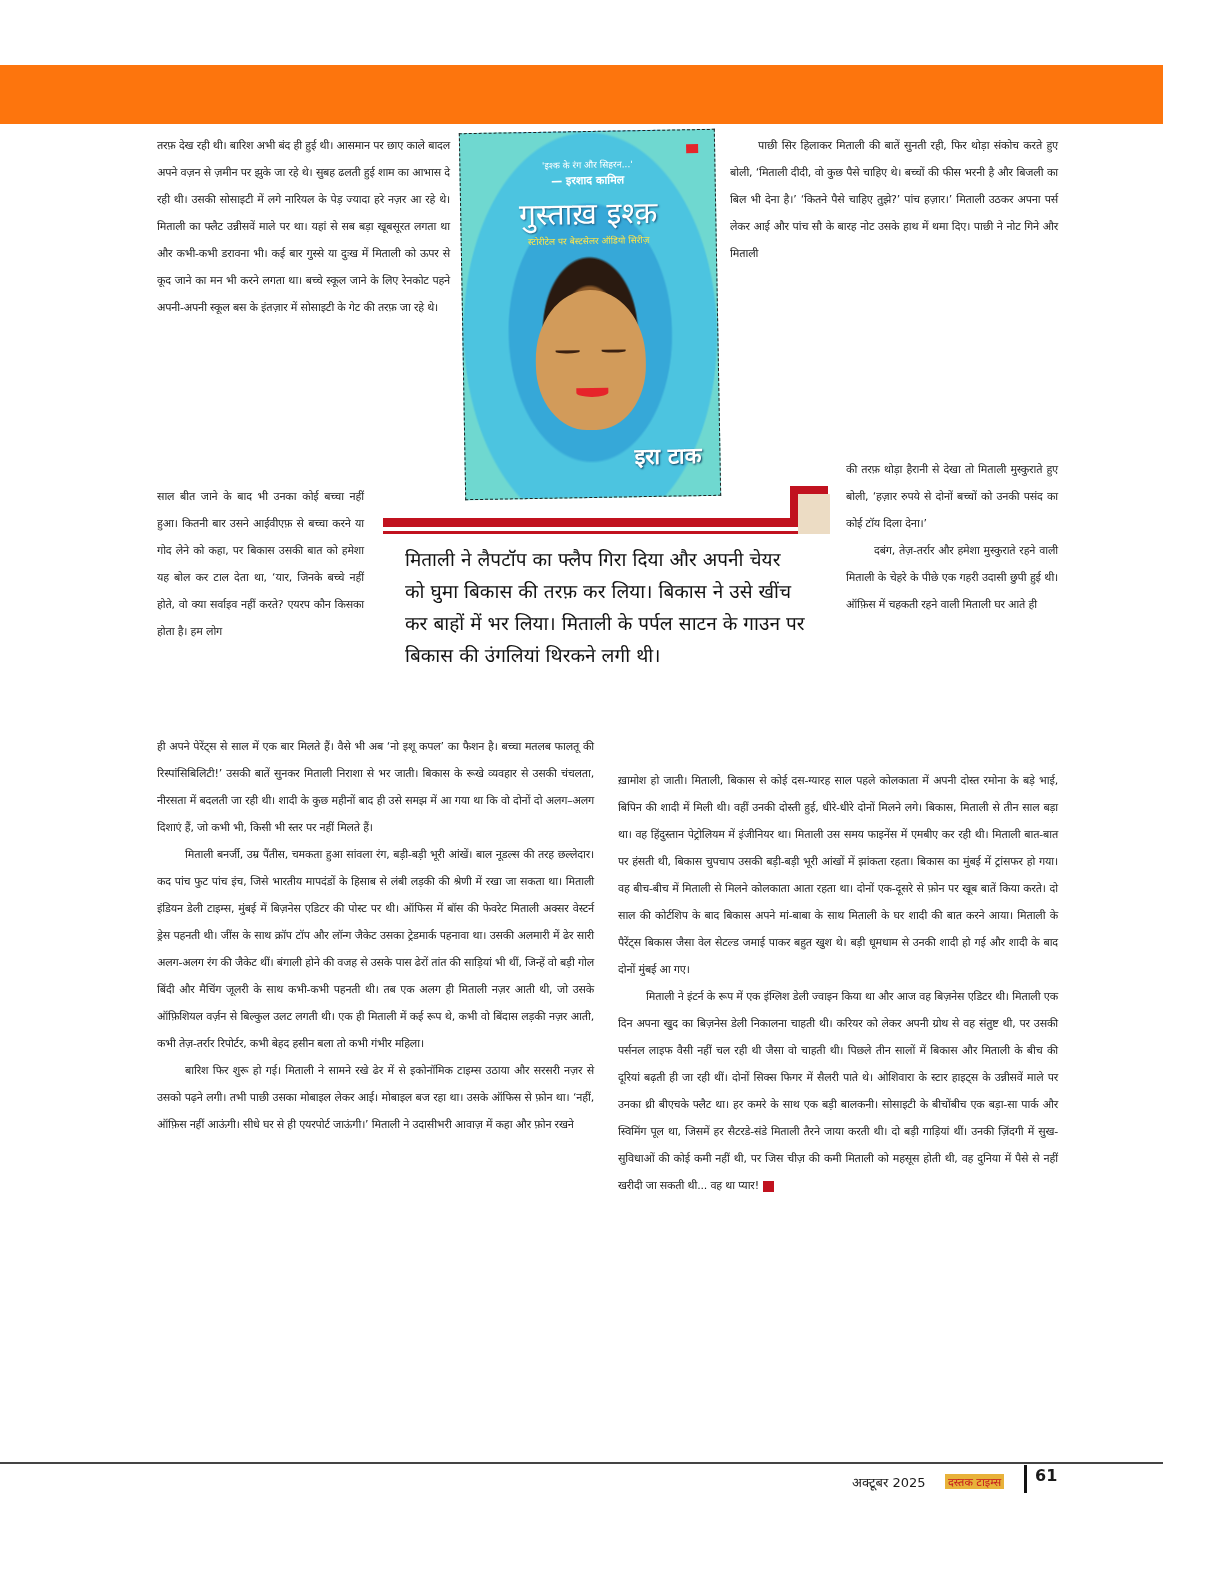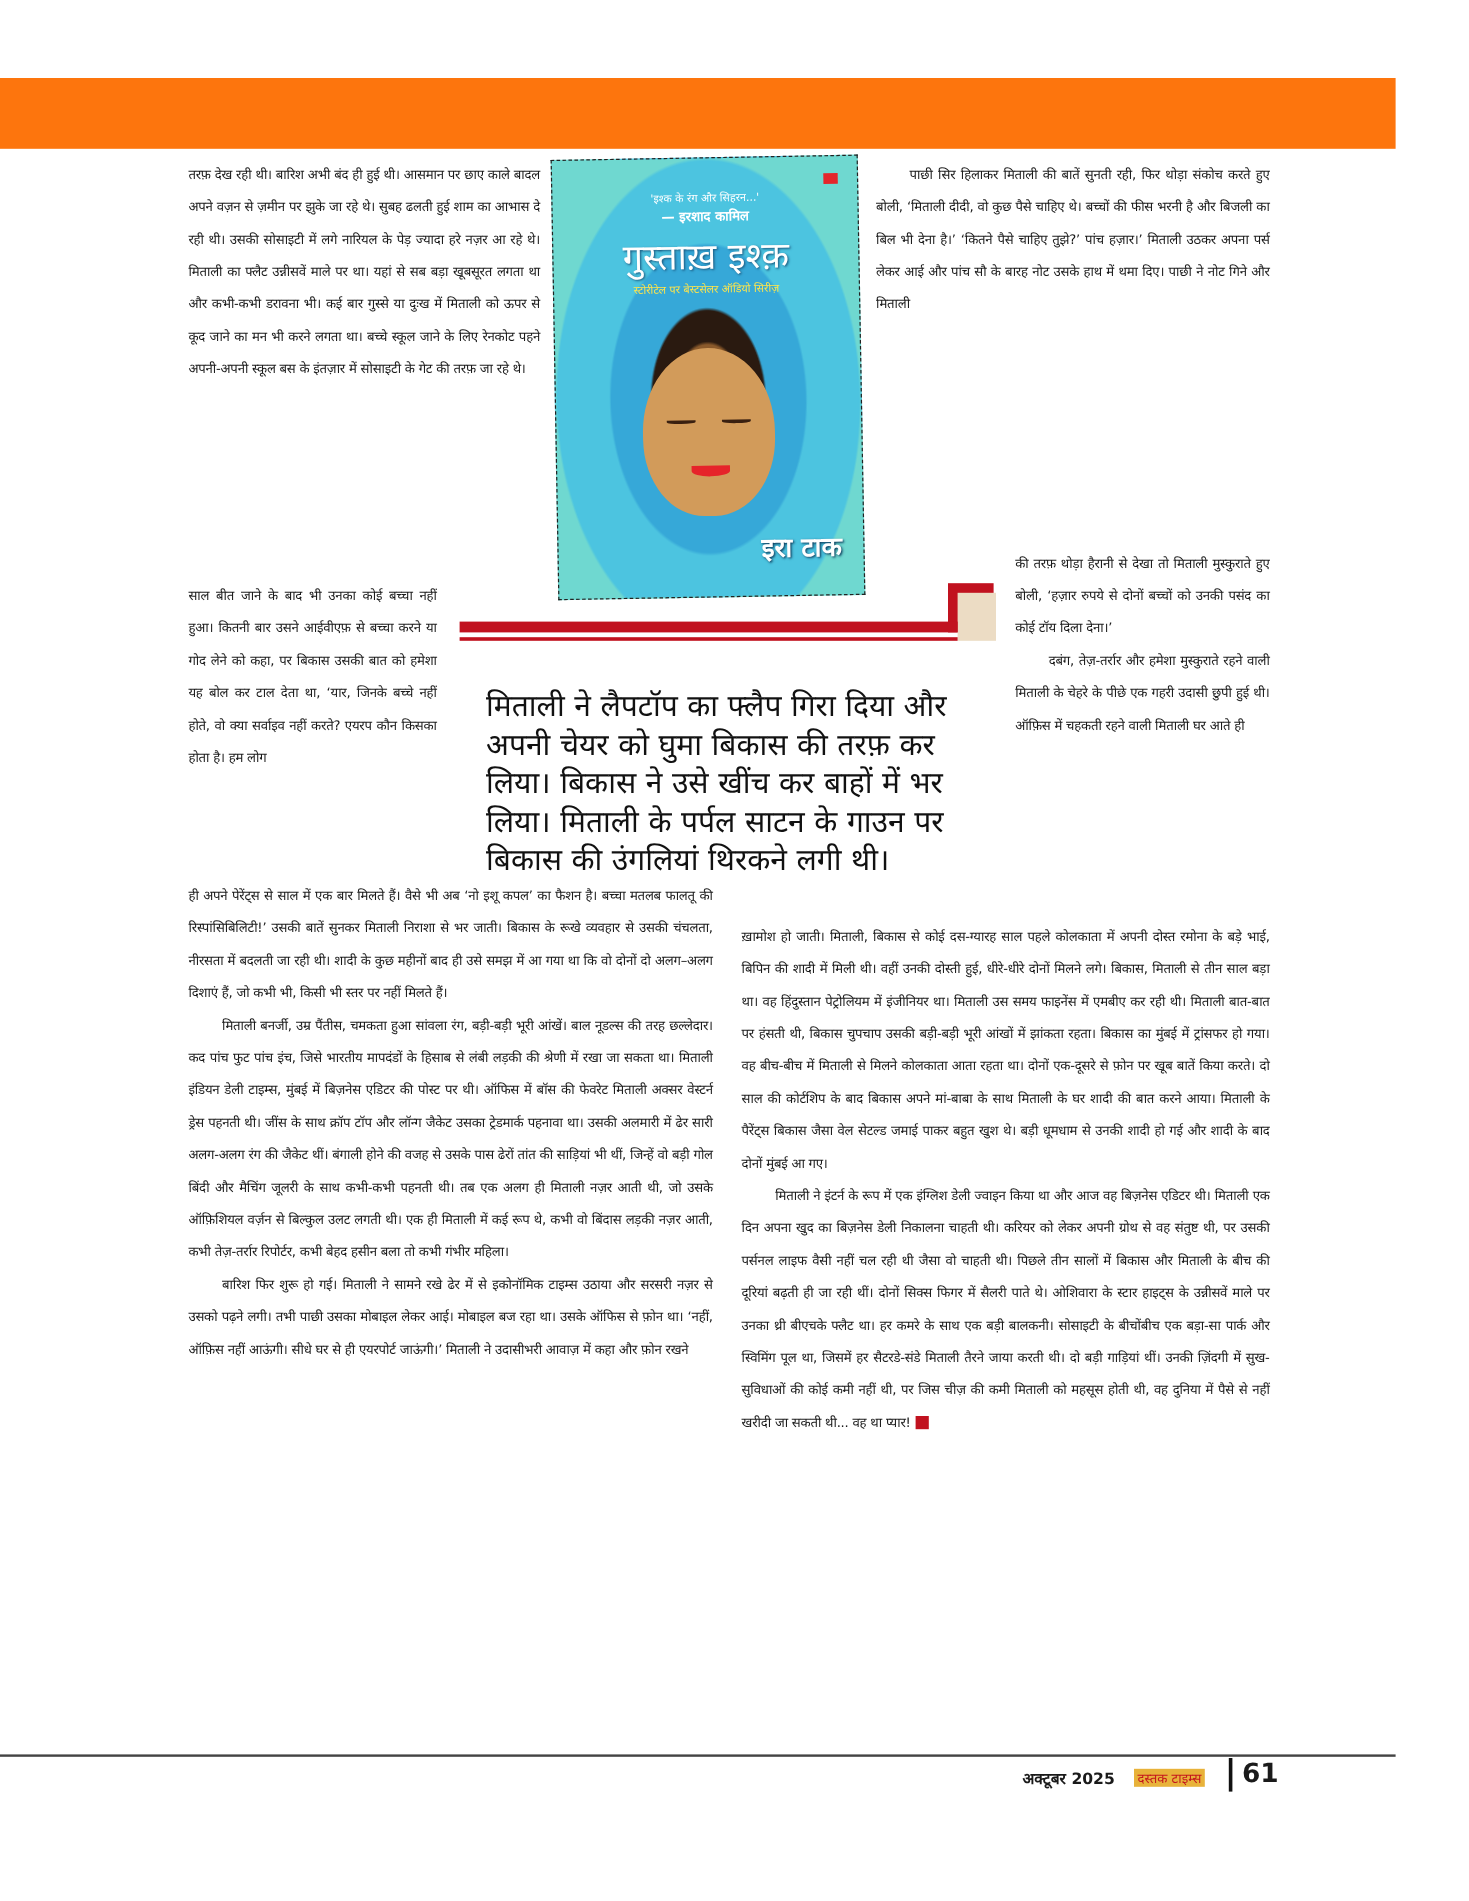--- a/index.html
+++ b/index.html
@@ -22,26 +22,26 @@
   .book .sub{position:absolute;top:102px;left:0;right:0;text-align:center;font-size:9px;color:#ffe54a;}
   .book .face{position:absolute;left:72px;top:158px;width:110px;height:140px;border-radius:50% 50% 46% 46%;background:#d29b5a;}
   .book .lips{position:absolute;left:112px;top:256px;width:32px;height:9px;border-radius:0 0 50% 50%;background:#e6242a;}
   .book .eye{position:absolute;top:218px;width:24px;height:3px;background:#3a2010;border-radius:0 0 50% 50%;}
   .book .author{position:absolute;right:18px;bottom:26px;font-size:22px;color:#fff;font-weight:bold;text-shadow:1px 1px 2px #0b3a5a;}
   .book .logo{position:absolute;right:16px;top:14px;width:12px;height:9px;background:#e4262b;}
   .rule-red1{position:absolute;left:383px;top:518px;width:415px;height:9px;background:#c1121f;}
   .rule-red2{position:absolute;left:383px;top:531px;width:415px;height:3px;background:#c1121f;}
   .corner-red{position:absolute;left:790px;top:486px;width:38px;height:41px;background:#c1121f;}
   .corner-beige{position:absolute;left:798px;top:494px;width:32px;height:40px;background:#ecdcc4;}
-  .pullquote{position:absolute;left:405px;top:543px;width:400px;font-size:25px;line-height:32px;color:#111;margin-top:30px;}
+  .pullquote{position:absolute;left:405px;top:543px;width:400px;font-size:19px;line-height:32px;color:#111;}
   .footer-rule{position:absolute;left:0;top:1462px;width:1163px;height:2px;background:#444;}
-  .footer-date{position:absolute;left:852px;top:1473px;font-size:13px;font-weight:bold;}
+  .footer-date{position:absolute;left:852px;top:1473px;font-size:13px;font-weight:normal;}
   .footer-mag{position:absolute;left:945px;top:1474px;font-size:11px;font-weight:normal;color:#fff;background:#e8b23a;padding:0 3px;color:#c4161c;}
   .footer-bar{position:absolute;left:1024px;top:1465px;width:3px;height:28px;background:#111;}
-  .footer-page{position:absolute;left:1035px;top:1466px;font-size:22px;font-weight:bold;text-align:right;}
+  .footer-page{position:absolute;left:1035px;top:1466px;font-size:16px;font-weight:bold;text-align:right;}
   .end-mark{display:inline-block;width:11px;height:11px;background:#c1121f;vertical-align:middle;margin-left:4px;}
 </style>
 </head>
 <body>
 
 <div class="orange-band"></div>
 
 <div class="col" id="c1">
   <p>तरफ़ देख रही थी। बारिश अभी बंद ही हुई थी। आसमान पर छाए काले बादल अपने वज़न से ज़मीन पर झुके जा रहे थे। सुबह ढलती हुई शाम का आभास दे रही थी। उसकी सोसाइटी में लगे नारियल के पेड़ ज्यादा हरे नज़र आ रहे थे। मिताली का फ्लैट उन्नीसवें माले पर था। यहां से सब बड़ा खूबसूरत लगता था और कभी-कभी डरावना भी। कई बार गुस्से या दुःख में मिताली को ऊपर से कूद जाने का मन भी करने लगता था। बच्चे स्कूल जाने के लिए रेनकोट पहने अपनी-अपनी स्कूल बस के इंतज़ार में सोसाइटी के गेट की तरफ़ जा रहे थे।</p>
 </div>

